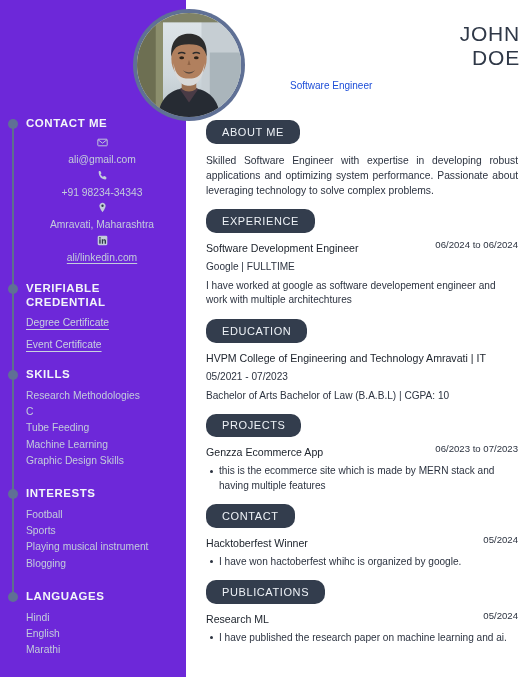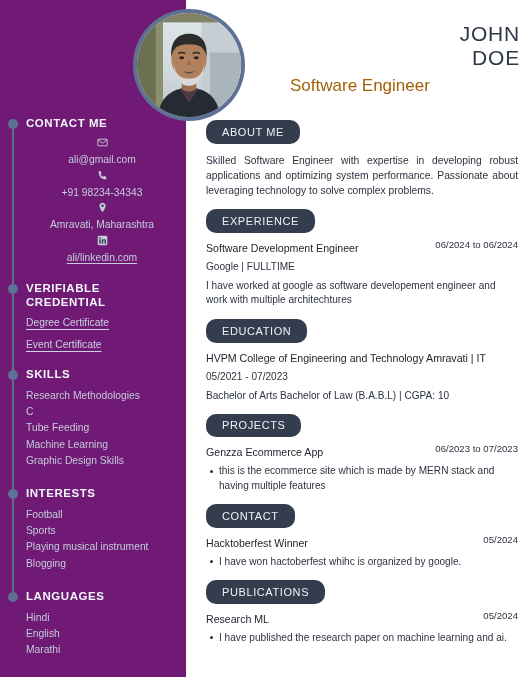--- a/index.html
+++ b/index.html
@@ -19,21 +19,21 @@
     background: #ffffff;
   }
 
   
   .sidebar {
     position: absolute;
     left: 0;
     top: 0;
     width: 186px;
     height: 677px;
-    background: #701a75;
+    background: #6d28d9;
   }
   .timeline-line {
     position: absolute;
     left: 12px;
     top: 124px;
     width: 2px;
     height: 472px;
     background: #5e6e8d;
   }
   .sidebar-inner {
@@ -147,22 +147,22 @@
   .name-l1, .name-l2 {
     font-size: 21px;
     font-weight: normal;
     letter-spacing: 0.8px;
     color: #2f3847;
     line-height: 24px;
     margin: 0;
     text-align: right;
   }
   .role {
-    font-size: 17px;
-    color: #a16207;
+    font-size: 10px;
+    color: #1d4ed8;
     margin: 8px 0 0 0;
     line-height: 16px;
   }
 
   
   .main {
     position: absolute;
     left: 206px;
     top: 120px;
     width: 312px;

